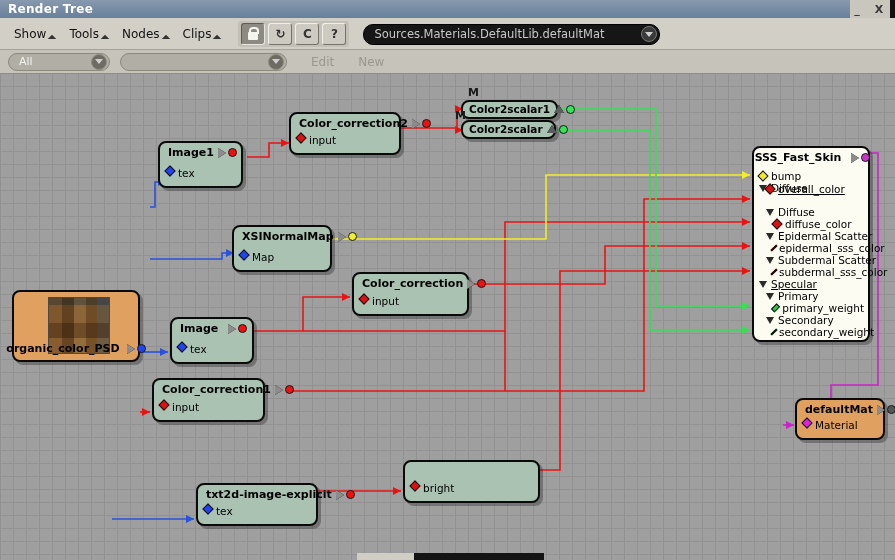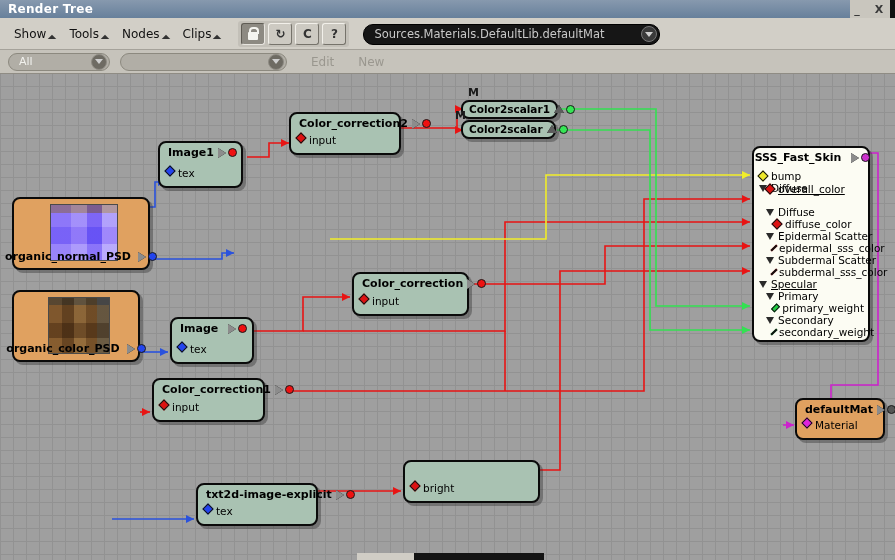--- a/index.html
+++ b/index.html
@@ -205,30 +205,20 @@
             <span class="v"></span>
           </span>
       </div>
       <span class="graybtn">Edit</span>
       <span class="graybtn">New</span>
     </div>
   </div>
 
   <div id="clip-light"></div>
   <div id="clip-dark"></div>
-    <div class="node orange" style="left: 12px; top: 197px; width: 138px; height: 73px;">
-      <div class="thumb thumb-normal" style="width: 66px; height: 55px; left: 36px; top: 5px;"></div>
-      <div class="texlabel">
-        <span>organic_normal_PSD</span>
-        <span class="outg">
-          <span class="tri"></span>
-          <span class="dot" style="background: rgb(34, 68, 238);"></span>
-        </span>
-      </div>
-    </div>
     <div class="node orange" style="left: 12px; top: 290px; width: 128px; height: 72px;">
       <div class="thumb thumb-color" style="width: 60px; height: 55px; left: 34px; top: 5px;"></div>
       <div class="texlabel">
         <span>organic_color_PSD</span>
         <span class="outg">
           <span class="tri"></span>
           <span class="dot" style="background: rgb(34, 68, 238);"></span>
         </span>
       </div>
     </div>
@@ -238,20 +228,33 @@
         <span class="outg">
           <span class="tri"></span>
           <span class="dot" style="background: rgb(238, 17, 17);"></span>
         </span>
       </div>
       <div class="prow" style="left: 6px; bottom: 7px;">
         <span class="diamond" style="background: rgb(34, 68, 238);"></span>
         <span>tex</span>
       </div>
     </div>
+    <div class="node sage" style="left: 232px; top: 225px; width: 100px; height: 47px;">
+      <div class="ntitle">
+        <span>XSINormalMap</span>
+        <span class="outg">
+          <span class="tri"></span>
+          <span class="dot" style="background: rgb(240, 238, 48);"></span>
+        </span>
+      </div>
+      <div class="prow" style="left: 6px; bottom: 7px;">
+        <span class="diamond" style="background: rgb(34, 68, 238);"></span>
+        <span>Map</span>
+      </div>
+    </div>
     <div class="node sage" style="left: 289px; top: 112px; width: 112px; height: 43px;">
       <div class="ntitle">
         <span>Color_correction2</span>
         <span class="outg">
           <span class="tri"></span>
           <span class="dot" style="background: rgb(238, 17, 17);"></span>
         </span>
       </div>
       <div class="prow" style="left: 6px; bottom: 7px;">
         <span class="diamond" style="background: rgb(221, 17, 17);"></span>

